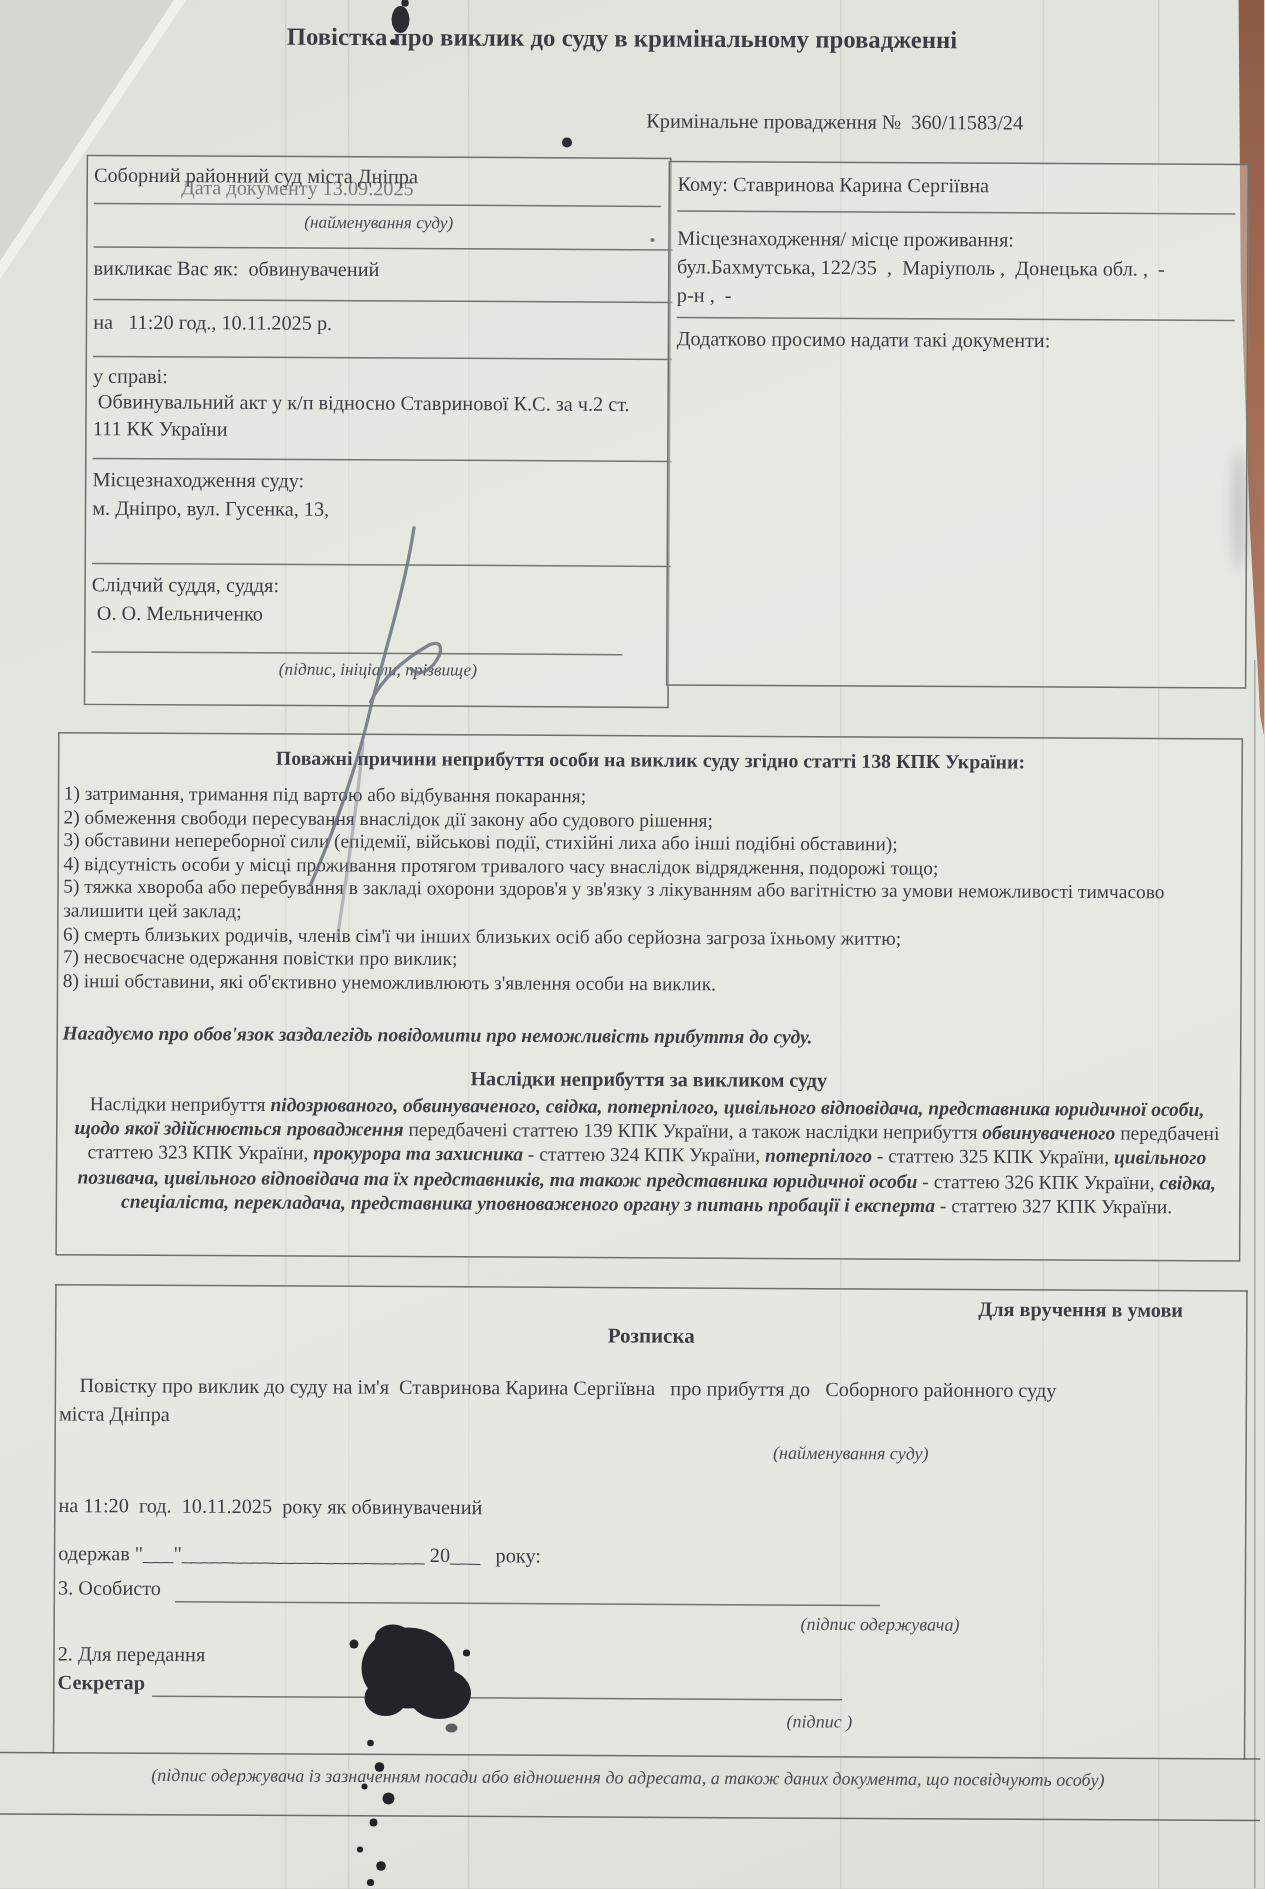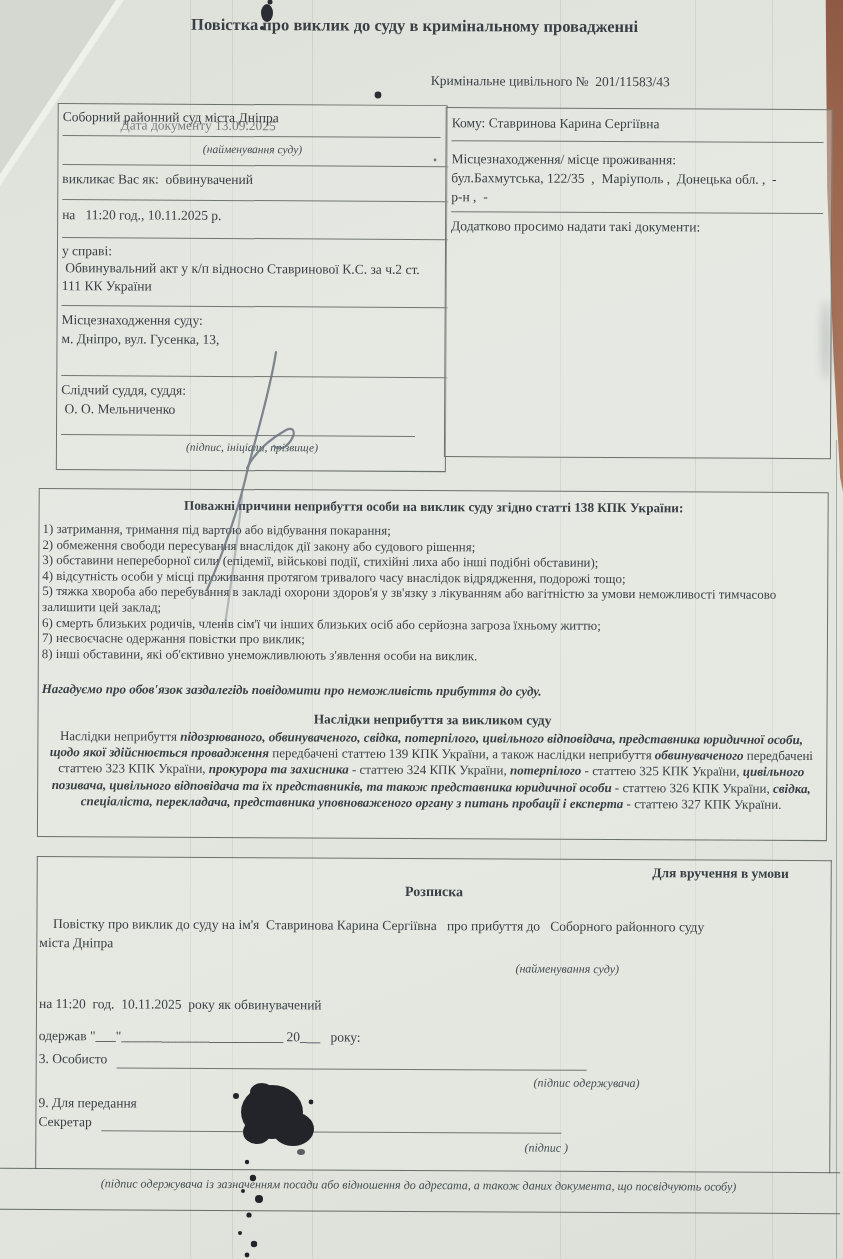--- a/index.html
+++ b/index.html
@@ -44,21 +44,21 @@
   <div class="crease" style="left:232px"></div>
   <div class="crease" style="left:312px"></div>
   <div class="crease" style="left:560px"></div>
   <div class="crease" style="left:695px"></div>
   <div class="crease" style="left:772px"></div>
 
   <div class="content">
 
     <div class="abs b txt" style="left:0;right:20px;top:16px;text-align:center;font-size:16.5px;">Повістка про виклик до суду в кримінальному провадженні</div>
     <div class="abs fs" style="left:118px;top:70px;margin-top:48px;"><span class="txt">Дата документу</span>&nbsp;<span class="txt">13.09.2025</span></div>
-    <div class="abs fs" style="left:428px;top:72px;"><span class="txt">Кримінальне цивільного №</span>&nbsp; <span class="txt">201/11583/43</span></div>
+    <div class="abs fs" style="left:428px;top:72px;"><span class="txt">Кримінальне провадження №</span>&nbsp; <span class="txt">360/11583/24</span></div>
 
     <div class="box" style="left:55px;top:105px;width:388px;height:365px;">
       <div class="abs fs txt" style="left:4px;top:4px;right:4px;">Соборний районний суд міста Дніпра</div>
       <div class="hline" style="left:4px;right:6px;top:31px;"></div>
       <div class="abs cap" style="left:0;right:0;top:38px;">(найменування суду)</div>
       <div class="hline" style="left:4px;right:-2px;top:60px;"></div>
       <div class="abs fs txt" style="left:4px;top:66px;right:4px;">викликає Вас як:  обвинувачений</div>
       <div class="hline" style="left:4px;right:-2px;top:95px;"></div>
       <div class="abs fs txt" style="left:4px;top:102px;right:4px;">на   11:20 год., 10.11.2025 р.</div>
       <div class="hline" style="left:4px;right:-2px;top:133px;"></div>
@@ -105,22 +105,22 @@
       <div class="abs b fs" style="right:42px;top:4px;">Для вручення в умови</div>
       <div class="abs b" style="left:0;right:0;top:25px;text-align:center;font-size:14px;">Розписка</div>
       <div class="abs fs txt" style="left:2px;top:58px;right:2px;">    Повістку про виклик до суду на ім'я  Ставринова Карина Сергіївна   про прибуття до   Соборного районного суду</div>
       <div class="abs fs txt" style="left:2px;top:77px;right:2px;">міста Дніпра</div>
       <div class="abs cap" style="left:390px;width:280px;top:102px;font-size:12px;">(найменування суду)</div>
       <div class="abs fs txt" style="left:2px;top:138px;right:2px;">на 11:20  год.  10.11.2025  року як обвинувачений</div>
       <div class="abs fs txt" style="left:2px;top:170px;right:2px;">одержав "___"________________________ 20___   року:</div>
       <div class="abs fs txt" style="left:2px;top:193px;">3. Особисто</div>
       <div class="hline" style="left:80px;width:470px;top:210px;"></div>
       <div class="abs cap" style="left:420px;width:260px;top:216px;font-size:12px;">(підпис одержувача)</div>
-      <div class="abs fs txt" style="left:2px;top:237px;">9. Для передання</div>
-      <div class="abs fs txt" style="left:2px;top:256px;">Секретар</div>
+      <div class="abs fs txt" style="left:2px;top:237px;">2. Для передання</div>
+      <div class="abs fs txt" style="left:2px;top:256px;font-weight:bold;">Секретар</div>
       <div class="hline" style="left:65px;width:460px;top:273px;"></div>
       <div class="abs cap" style="left:400px;width:220px;top:281px;font-size:12px;">(підпис )</div>
     </div>
 
     <div class="abs" style="left:0;top:1170px;width:843px;height:40px;border-top:1.2px solid rgba(73,80,75,.8);border-bottom:1.2px solid rgba(73,80,75,.8);">
       <div class="abs cap" style="left:8px;right:8px;top:7px;font-size:12px;">(підпис одержувача із зазначенням посади або відношення до адресата, а також даних документа, що посвідчують особу)</div>
     </div>
 
   </div>
 

